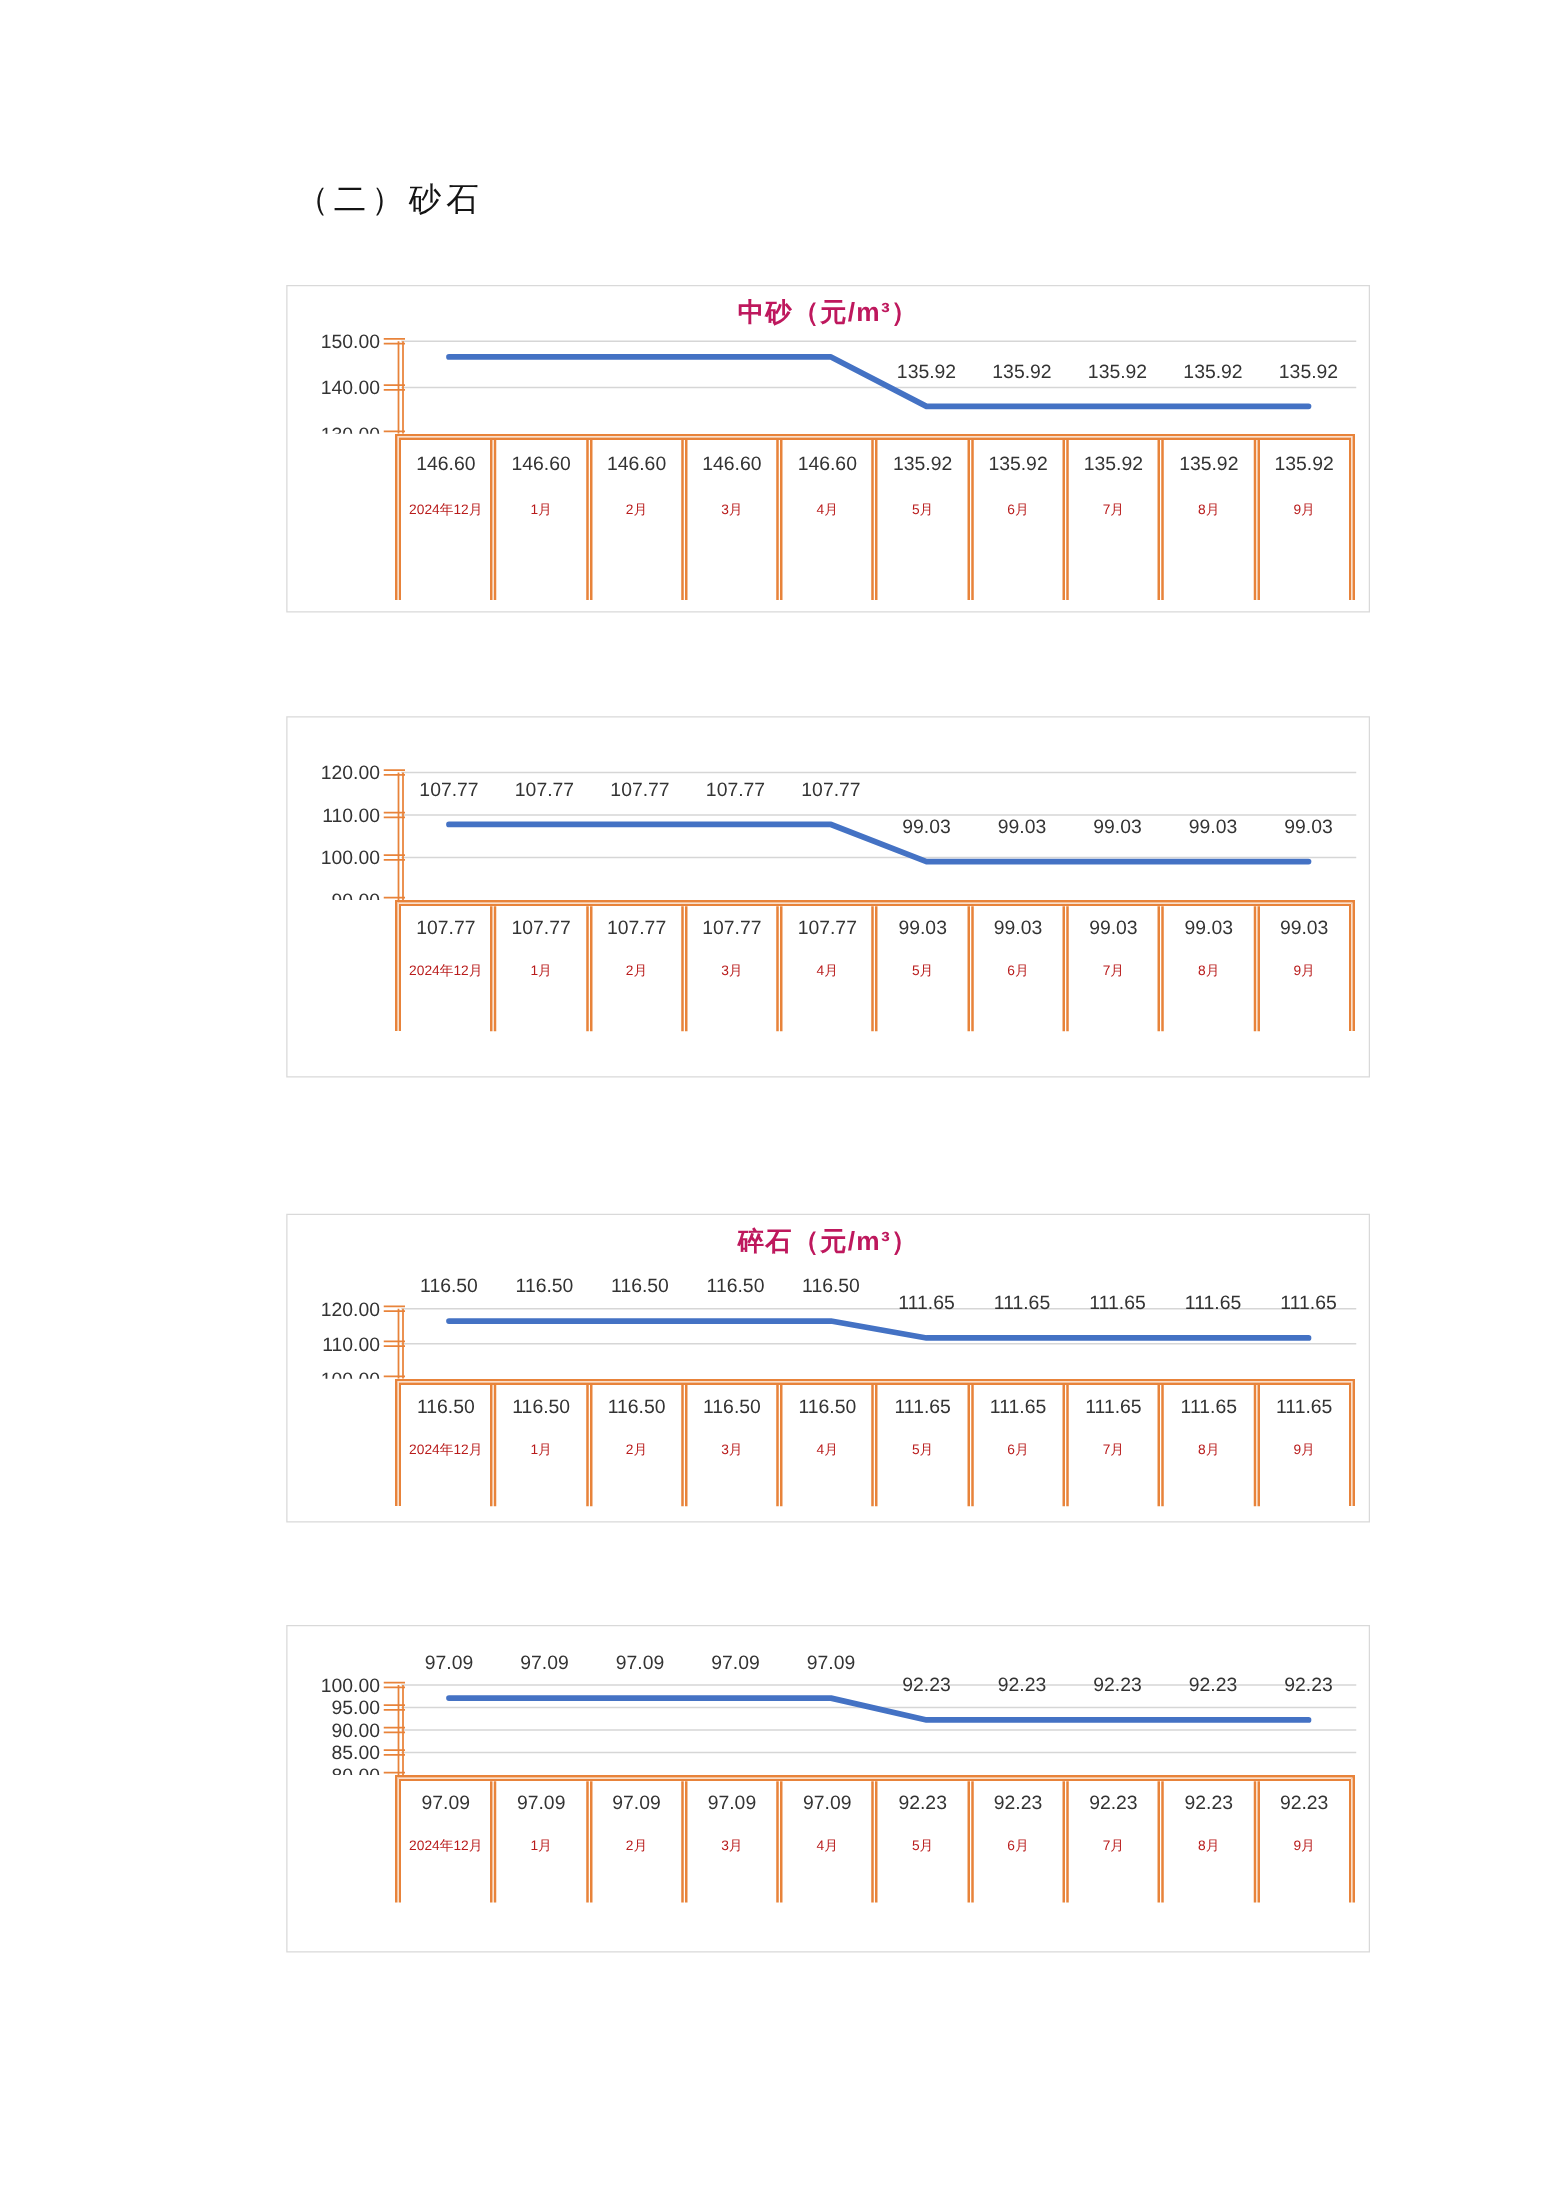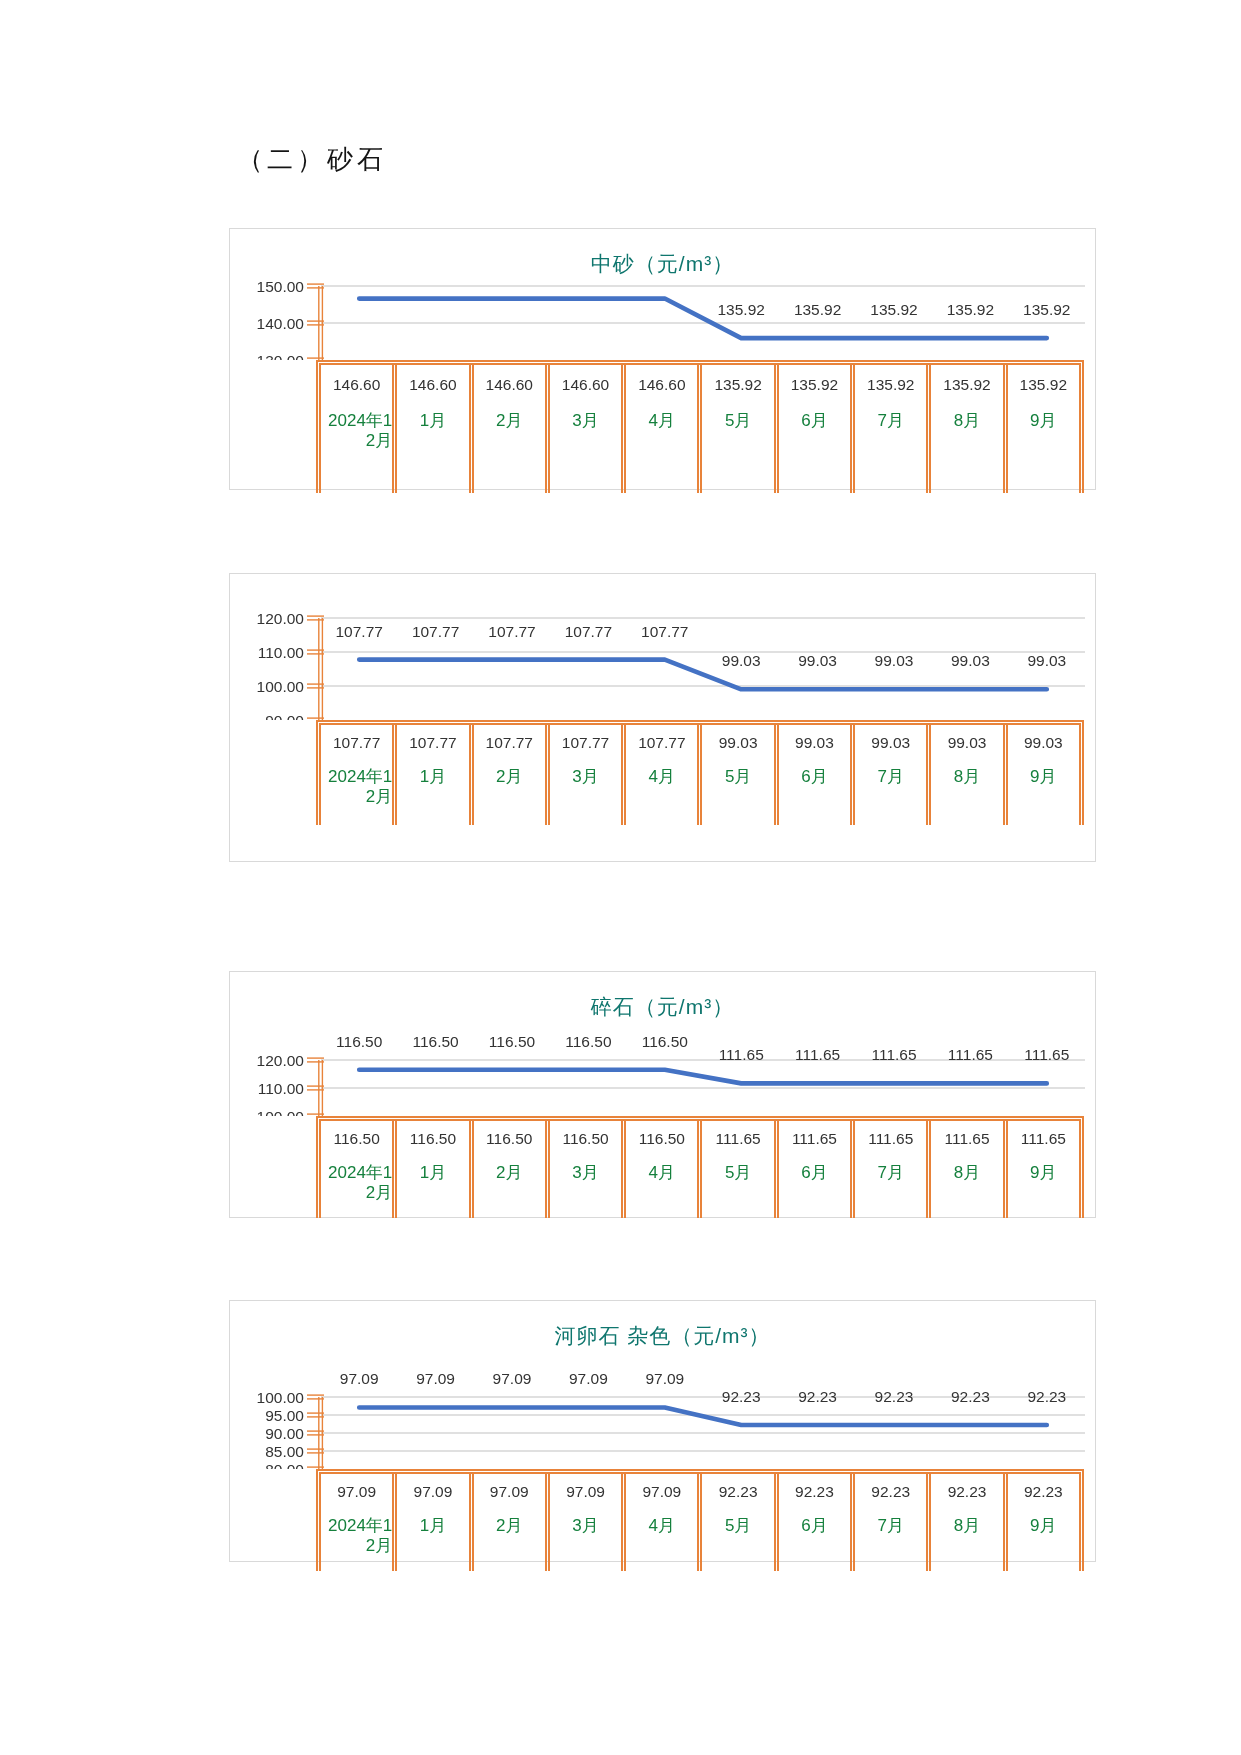--- a/index.html
+++ b/index.html
@@ -2,30 +2,30 @@
 <html style="--oc: #E8833A;"><head>
 <meta charset="utf-8">
 <style>
   html,body{margin:0;padding:0;background:#ffffff;}
   body{font-family:"Liberation Sans", sans-serif; color:#404040;}
   #page{position:relative;width:1241px;height:1755px;background:#fff;overflow:hidden;}
   .heading{position:absolute;left:237px;top:142px;font-family:"Liberation Serif", serif;
            font-size:26px;color:#141414;letter-spacing:4px;white-space:nowrap;}
   .chart-box{position:absolute;left:229px;width:867px;background:#fff;
              border:1px solid #d9d9d9;box-sizing:border-box;}
-  .chart-title{margin-top:21px;height:28px;line-height:28px;text-align:center;
-               font-size:21px;font-weight:400;color:#0f766e;letter-spacing:1px;}
+  .chart-title{margin-top:8px;height:28px;line-height:28px;text-align:center;
+               font-size:21px;font-weight:700;color:#be185d;letter-spacing:1px;}
   .plot-svg{display:block;}
   .dtable{display:flex;margin-left:86px;width:768px;box-sizing:border-box;
           border-top:5px double var(--oc);border-left:5px double var(--oc);border-right:5px double var(--oc);}
   .dcol{flex:1 1 0;min-width:0;display:flex;flex-direction:column;align-items:stretch;}
   .dcol + .dcol{border-left:5px double var(--oc);}
   .dval{display:flex;align-items:center;justify-content:center;font-size:15.5px;color:#333;}
   .dmon{display:flex;align-items:flex-start;justify-content:center;text-align:right;
-        font-size:17px;color:#15803d;padding-top:6px;line-height:20px;word-break:break-all;}
+        font-size:11px;color:#b91c1c;padding-top:6px;line-height:20px;word-break:break-all;}
   svg text{font-family:"Liberation Sans", sans-serif;}
 </style>
 </head>
 <body>
 
 <div id="page">
   <div class="heading">（二）砂石</div>
   <main id="charts-area">
       <div class="chart-box" style="top: 228px; height: 262px;">
         <div class="chart-title">中砂（元/m³）</div>
@@ -237,21 +237,20 @@
             <div class="dval" style="height: 36px;">111.65</div>
             <div class="dmon" style="min-height: 55px;">8月</div>
           </div>
           <div class="dcol">
             <div class="dval" style="height: 36px;">111.65</div>
             <div class="dmon" style="min-height: 55px;">9月</div>
           </div>
         </div>
       </div>
       <div class="chart-box" style="top: 1300px; height: 262px;">
-        <div class="chart-title">河卵石 杂色（元/m³）</div>
         <svg width="856" height="119" viewBox="0 0 856 119" class="plot-svg">
           <line x1="91" y1="47" x2="855" y2="47" stroke="#D6D6D6" stroke-width="1.3"></line>
           <line x1="77" y1="45.1" x2="94" y2="45.1" stroke="#E8833A" stroke-width="1.4"></line>
           <line x1="77" y1="48.9" x2="94" y2="48.9" stroke="#E8833A" stroke-width="1.4"></line>
           <text x="74" y="52.5" text-anchor="end" font-size="15.5" fill="#333">100.00</text>
           <line x1="91" y1="65" x2="855" y2="65" stroke="#D6D6D6" stroke-width="1.3"></line>
           <line x1="77" y1="63.1" x2="94" y2="63.1" stroke="#E8833A" stroke-width="1.4"></line>
           <line x1="77" y1="66.9" x2="94" y2="66.9" stroke="#E8833A" stroke-width="1.4"></line>
           <text x="74" y="70.5" text-anchor="end" font-size="15.5" fill="#333">95.00</text>
           <line x1="91" y1="83" x2="855" y2="83" stroke="#D6D6D6" stroke-width="1.3"></line>

